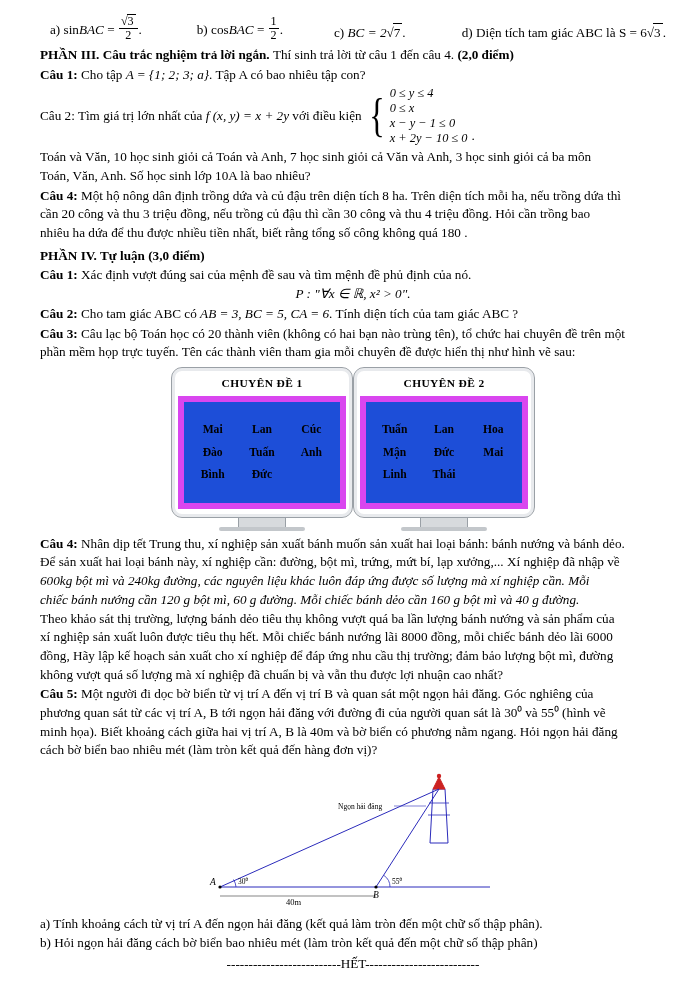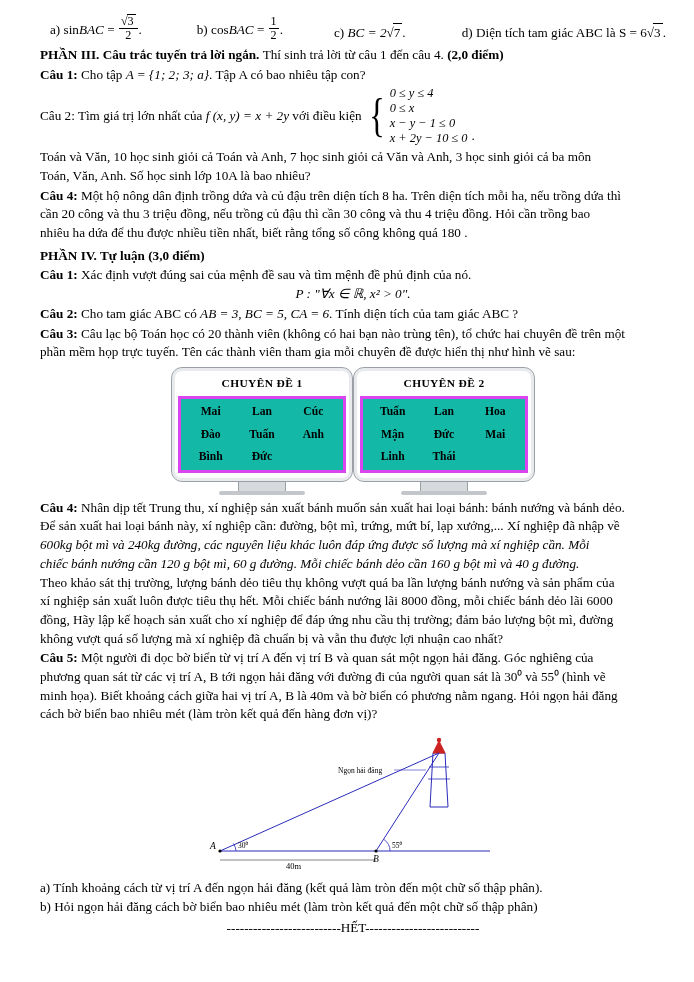--- a/index.html
+++ b/index.html
@@ -98,23 +98,23 @@
     box-shadow: inset 0 0 0 3px #e8eaed;
   }
   .mon-title {
     text-align: center;
     font-weight: bold;
     font-size: 11.4px;
     letter-spacing: 0.4px;
     margin: 2px 0 5px 0;
   }
   .mon-inner {
-    border: 3px solid #d946ef;
-    background: #14b8a6;
-    padding: 5px 4px;
+    border: 6px solid #d946ef;
+    background: #1d4ed8;
+    padding: 20px 4px;
   }
   .mon-names {
     display: grid;
     grid-template-columns: repeat(3, 1fr);
     row-gap: 7px;
     font-weight: bold;
     font-size: 11.6px;
     text-align: center;
     font-family: "Liberation Serif", serif;
   }
@@ -163,21 +163,21 @@
       <span>c)</span>
       <span class="mi">BC = 2</span><span class="radsym">√</span><span class="sqrt">7</span><span>.</span>
     </span>
     <span class="item i4">
       <span>d)</span>
       <span>Diện tích tam giác ABC là S = 6</span><span class="radsym">√</span><span class="sqrt">3</span><span>.</span>
     </span>
   </div>
 
   <p class="section-head">
-    <span>PHẦN III. Câu trắc tuyến trả lời ngắn.</span>
+    <span>PHẦN III. Câu trắc nghiệm trả lời ngắn.</span>
     <span style="font-weight:normal">Thí sinh trả lời từ câu 1 đến câu 4.</span>
     <span>(2,0 điểm)</span>
   </p>
 
   <p class="q">
     <span class="qlabel">Câu 1:</span>
     <span>Cho tập</span>
     <span class="mi">A = {1; 2; 3; a}</span><span>. Tập A có bao nhiêu tập con?</span>
   </p>
 

